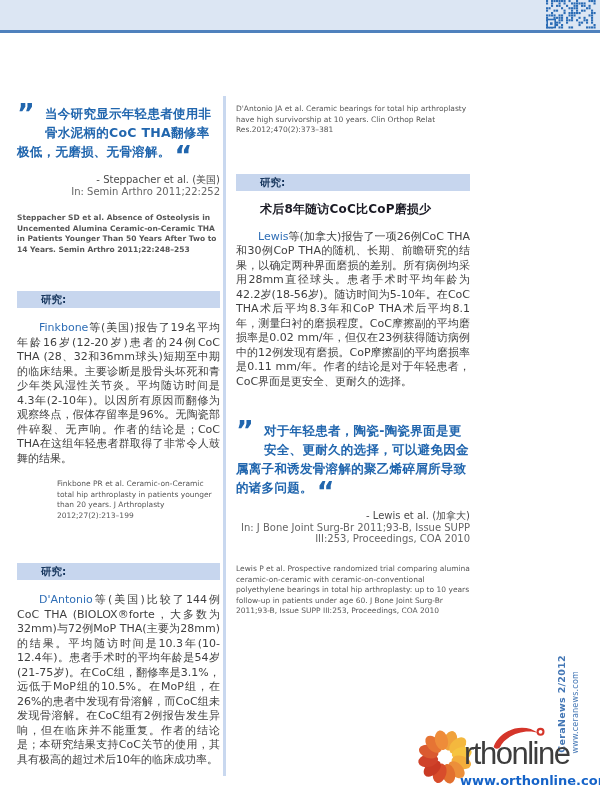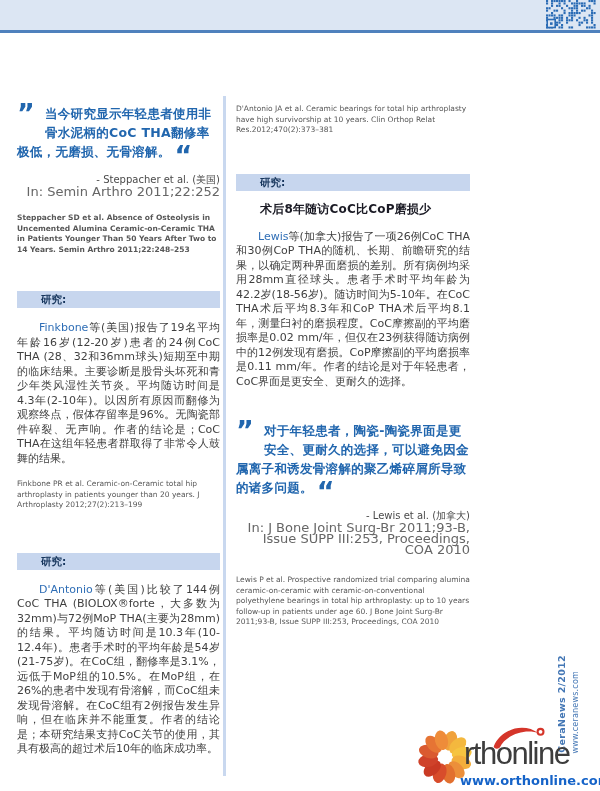--- a/index.html
+++ b/index.html
@@ -22,25 +22,25 @@
   
   .quote{color:#2166ae;font-weight:700;font-size:12.5px;line-height:19px;letter-spacing:.3px;}
   .q1{margin-top:8px;}
   .q2{margin-top:32px;}
   .qmark{color:#2166ae;font-weight:700;}
   .qmark.open{float:left;font-size:27px;line-height:20px;width:28px;}
   .qmark.close{font-size:27px;line-height:0;vertical-align:-9px;margin-left:4px;}
 
   .attr{text-align:right;margin-top:12px;}
   .attr-name{font-size:10px;color:#4a4a4a;line-height:13px;}
-  .attr-src{font-size:13px;color:#666;line-height:11px;}
+  .attr-src{font-size:10px;color:#666;line-height:11px;}
 
   .ref{font-size:7.5px;line-height:10.5px;color:#575757;margin:0;}
   .ref.r1{margin-top:16px;font-weight:bold;}
-  .ref.r2{margin-top:13px;}
+  .ref.r2{margin-top:13px;margin-left:40px;}
   .ref.r3{margin-top:8px;}
   .ref.r4{margin-top:20px;}
 
   .studybox{background:#c7d6ee;color:#17365d;font-weight:700;font-size:10.5px;
             height:17px;line-height:17px;padding-left:24px;box-sizing:border-box;}
   .sb1{margin-top:36px;} .sb2{margin-top:42px;} .sb3{margin-top:38px;}
 
   .shead{margin:10px 0 0 0;font-size:12px;font-weight:700;line-height:16px;color:#1a1a24;
          text-indent:2em;letter-spacing:.2px;}
 

